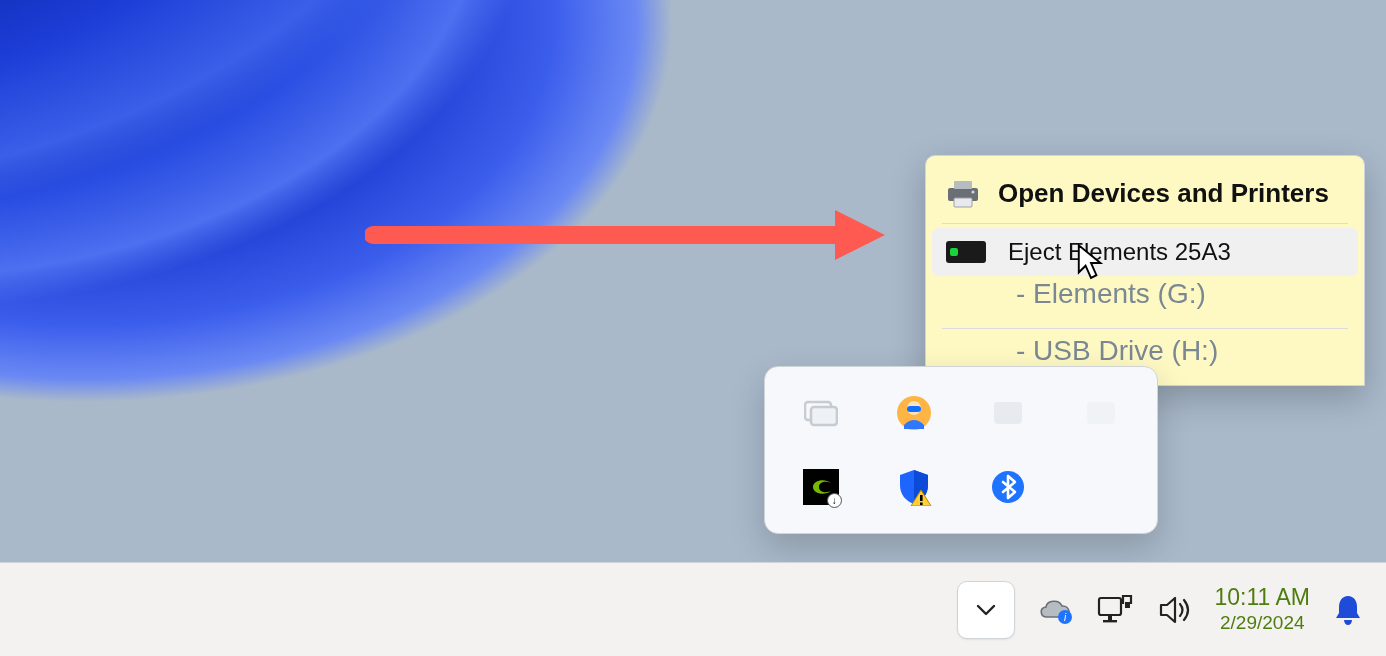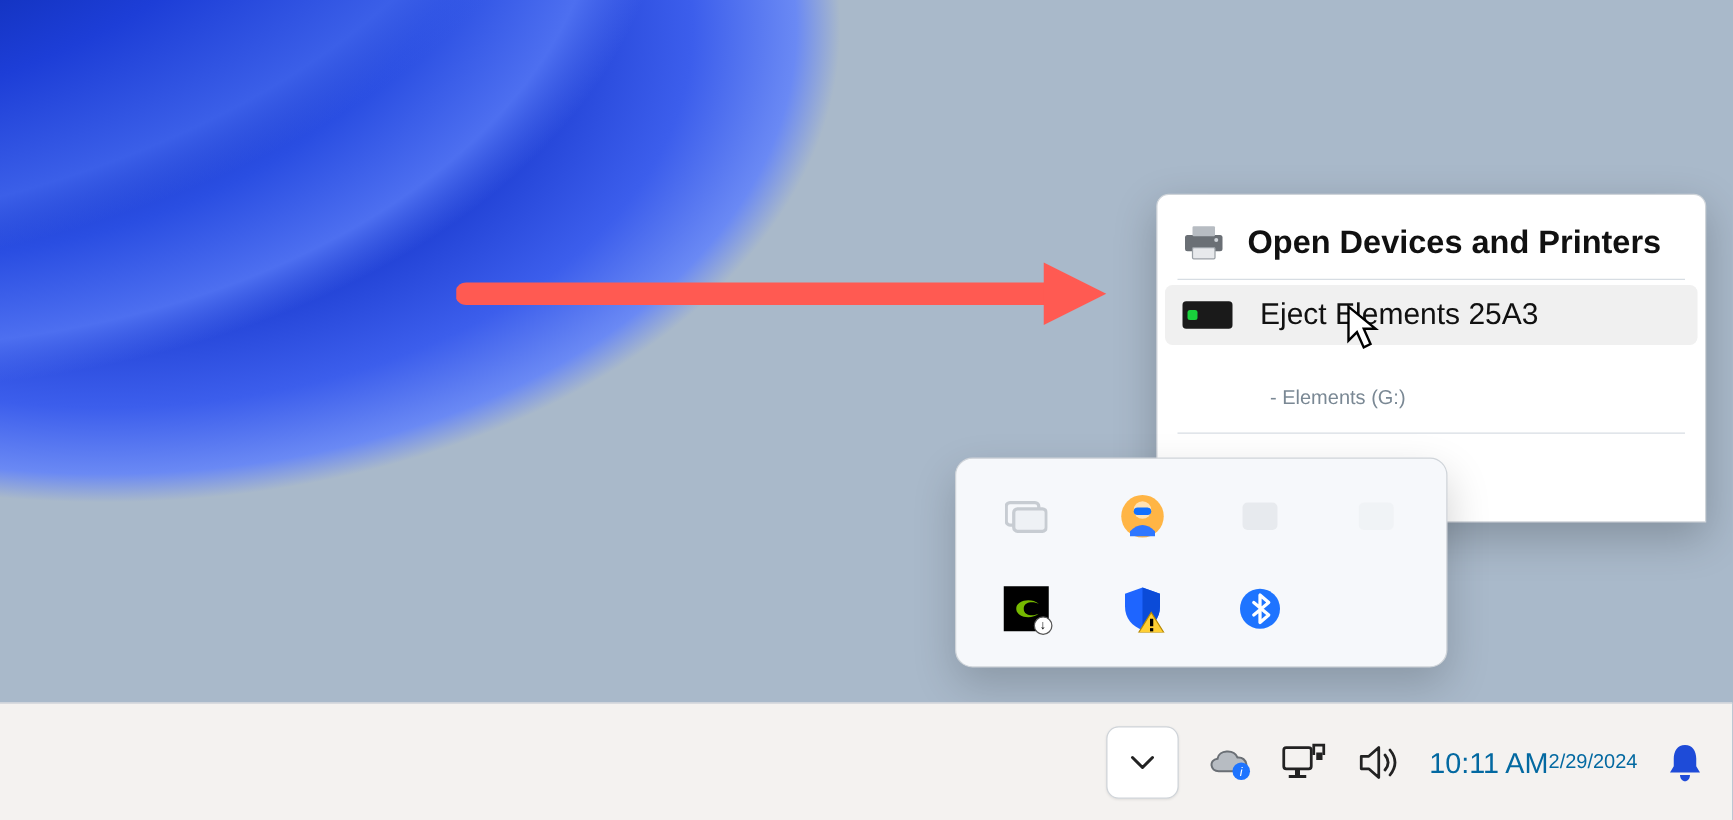--- a/index.html
+++ b/index.html
@@ -21,45 +21,45 @@
     position: absolute; left: 0; right: 0; bottom: 0; height: 94px;
     background: #f4f2f0; border-top: 1px solid #cfd4d9;
     display: flex; align-items: center; justify-content: flex-end; padding-right: 14px;
   }
   .tray-button {
     width: 58px; height: 58px; border-radius: 10px; border: 1px solid #cfd4d9; background: #ffffff;
     display: flex; align-items: center; justify-content: center; margin-right: 10px;
     box-shadow: 0 1px 2px rgba(0,0,0,.08);
   }
   .sys-icon { width: 48px; height: 48px; display: flex; align-items: center; justify-content: center; color:#222; margin: 0 6px; }
-  .clock { display:flex; flex-direction:row; align-items:center; justify-content:center; padding:0 10px; color:#0369a1; }
+  .clock { display:flex; flex-direction:column; align-items:center; justify-content:center; padding:0 10px; color:#4d7c0f; }
   .clock .t { font-size: 23px; line-height: 26px; }
-  .clock .d { font-size: 16px; line-height: 26px; }
+  .clock .d { font-size: 19px; line-height: 26px; }
   .bell-wrap { width:48px; height:48px; display:flex; align-items:center; justify-content:center; margin-left:4px; }
 
   
   .overflow-flyout {
     position: absolute; left: 764px; top: 366px; width: 394px; height: 168px;
     background: #f6f8fb; border: 1px solid #cfd4d9; border-radius: 14px;
     box-shadow: 0 14px 34px rgba(0,0,0,.18); padding: 18px 20px;
     display: grid; grid-template-columns: repeat(4, 1fr); grid-template-rows: 56px 56px; gap: 18px 22px;
   }
   .tray-cell { display:flex;align-items:center;justify-content:center;border-radius:8px; }
 
   
   .eject-menu {
     position: absolute; left: 925px; top: 155px; width: 440px;
-    background: #ffffff; border: 1px solid #cfd4d9; border-top-left-radius: 10px; border-top-right-radius: 10px;
+    background: #fef9c3; border: 1px solid #cfd4d9; border-top-left-radius: 10px; border-top-right-radius: 10px;
     box-shadow: 0 12px 34px rgba(0,0,0,.22); padding: 12px 6px 4px 6px;
   }
   .eject-row { display:flex; align-items:center; padding: 10px 14px; border-radius:6px; }
   .eject-row.header { font-weight:700; font-size:26px; color:#111; }
   .eject-row.item { font-size:24px; color:#111; }
   .eject-row.item.hl { background:#f0f0f0; }
-  .eject-sub { padding: 2px 14px 14px 84px; font-size:16px; color:#7a8894;margin-top:32px; }
+  .eject-sub { padding: 2px 14px 14px 84px; font-size:28px; color:#7a8894; }
   .sep { height:1px; background:#d7dde3; margin:4px 10px; }
   .drive-badge { width:40px; height:22px; border-radius:3px; background:#1a1a1a; position:relative; margin-right:22px; }
   .drive-badge::before{content:"";position:absolute;left:4px;top:7px;width:8px;height:8px;border-radius:2px;background:#19d23c;}
 
   
   .cursor { position:absolute; left:1076px; top:244px; z-index:50; }
 
   
   .annot-arrow { position:absolute; left:365px; top:200px; z-index:40; }
 </style>

